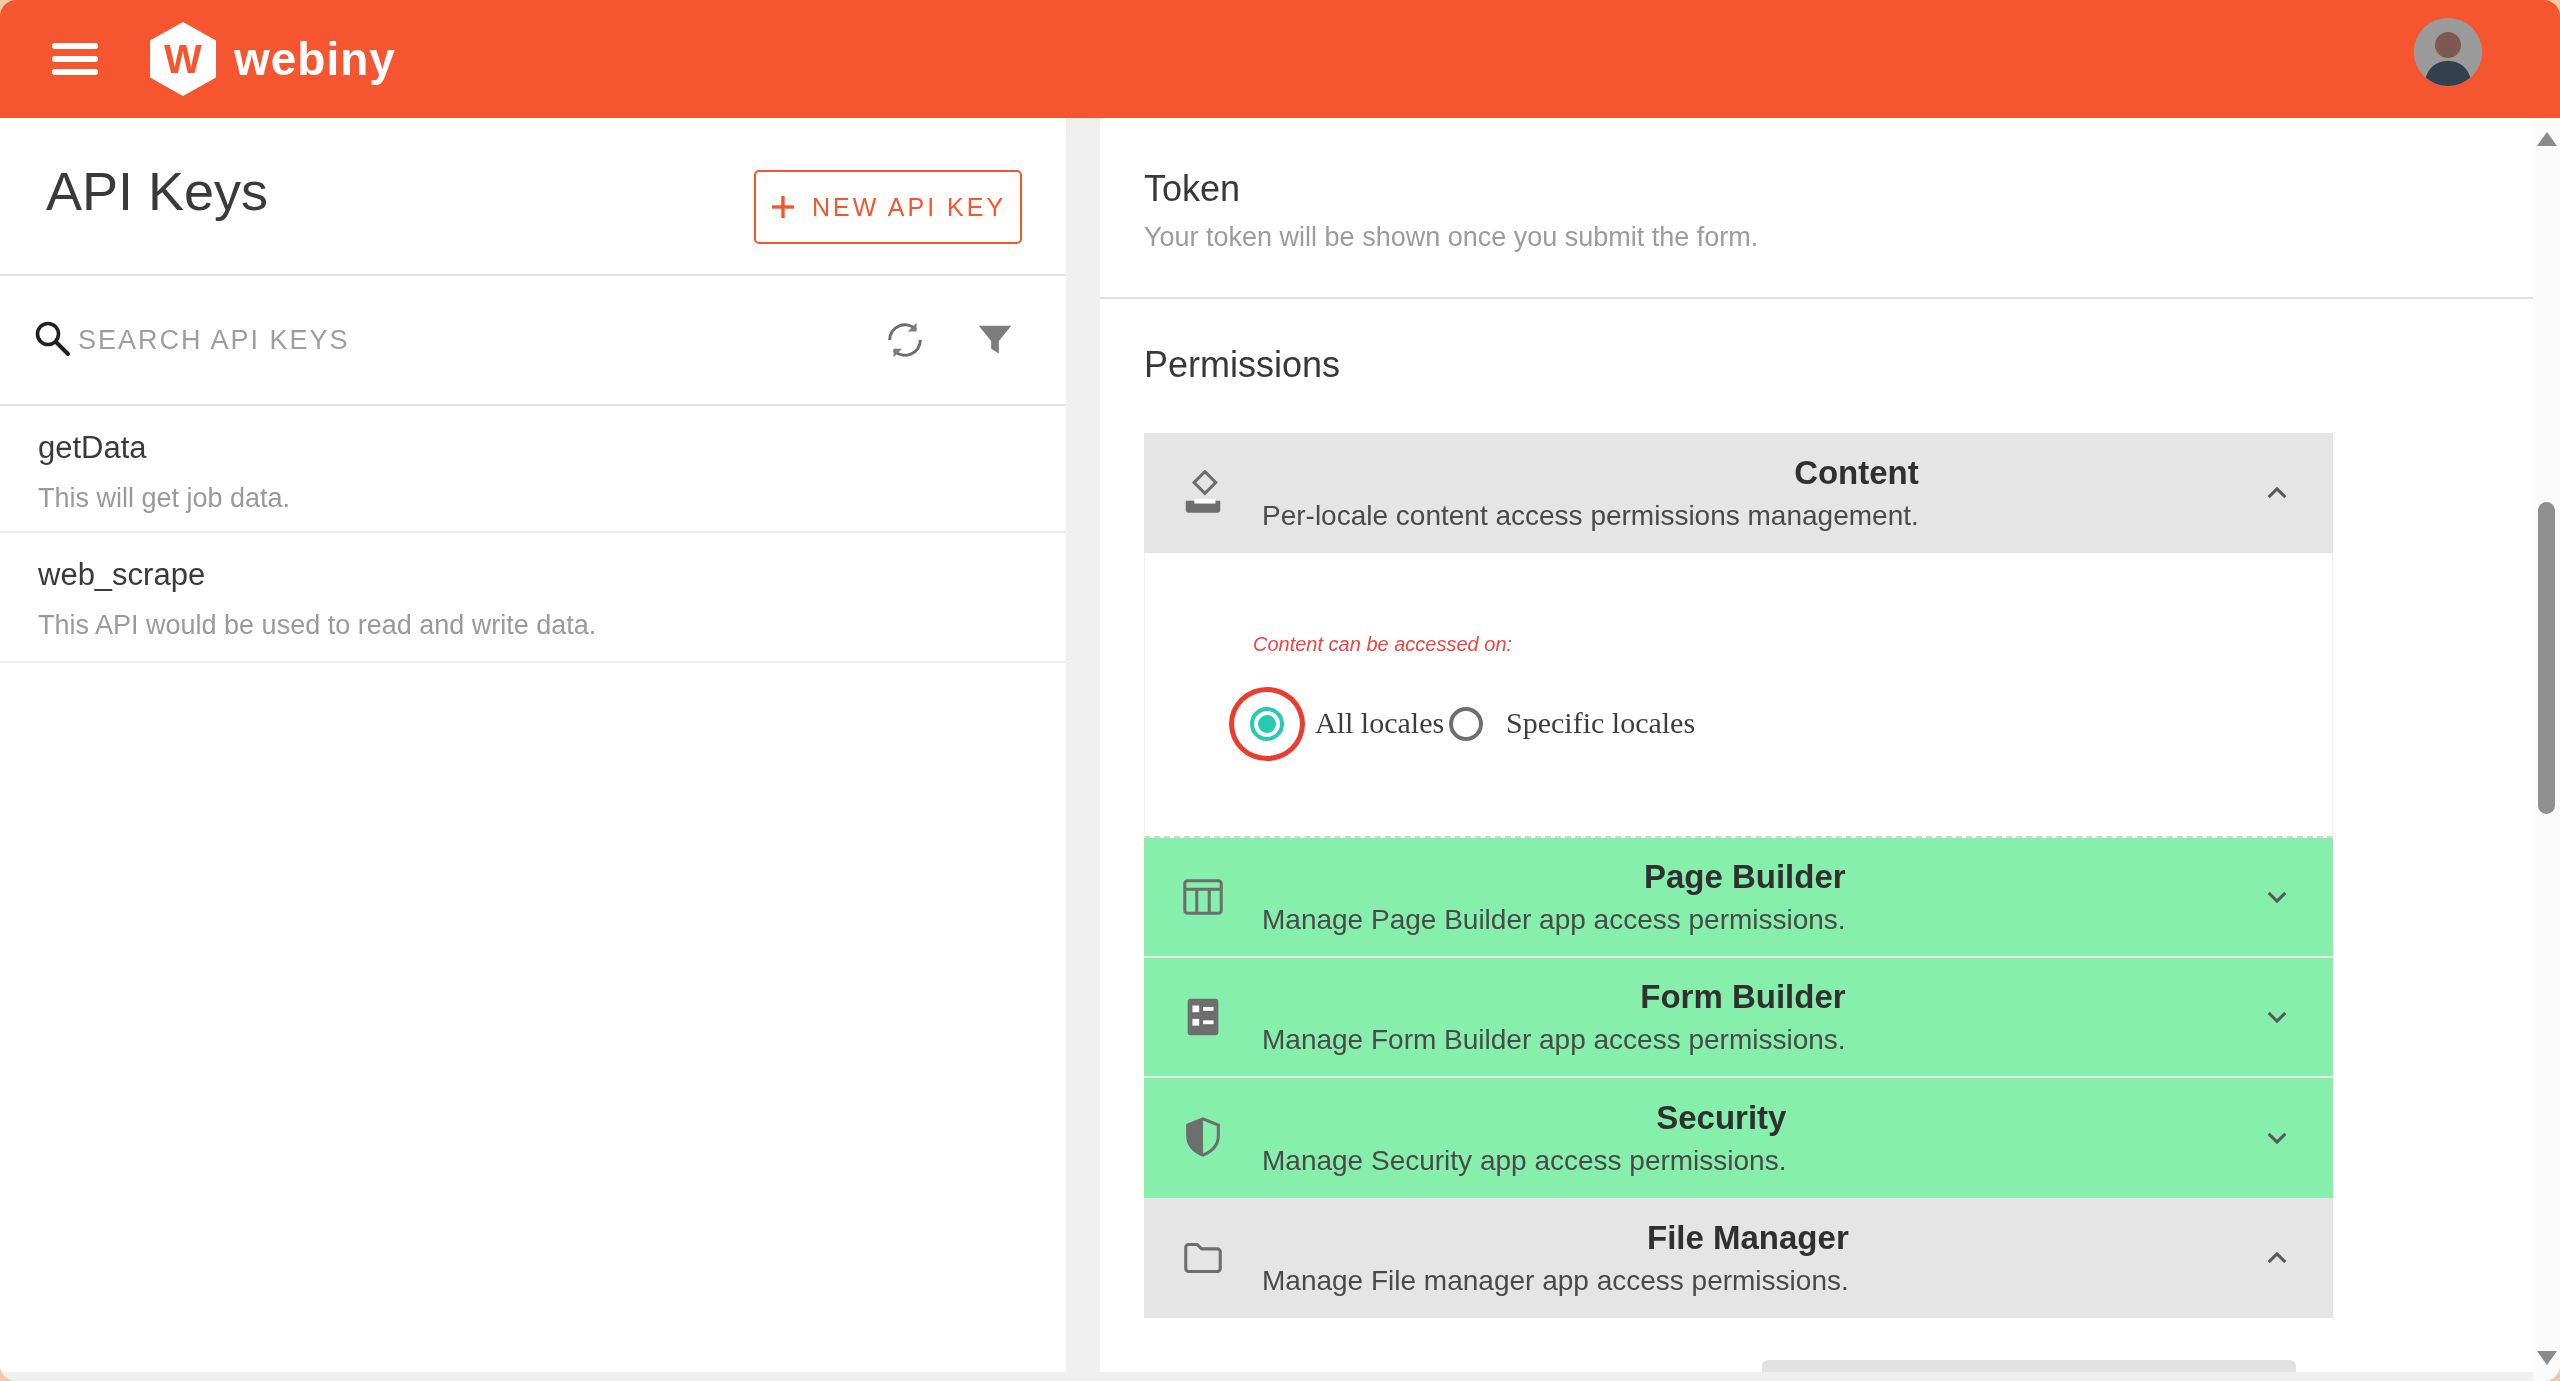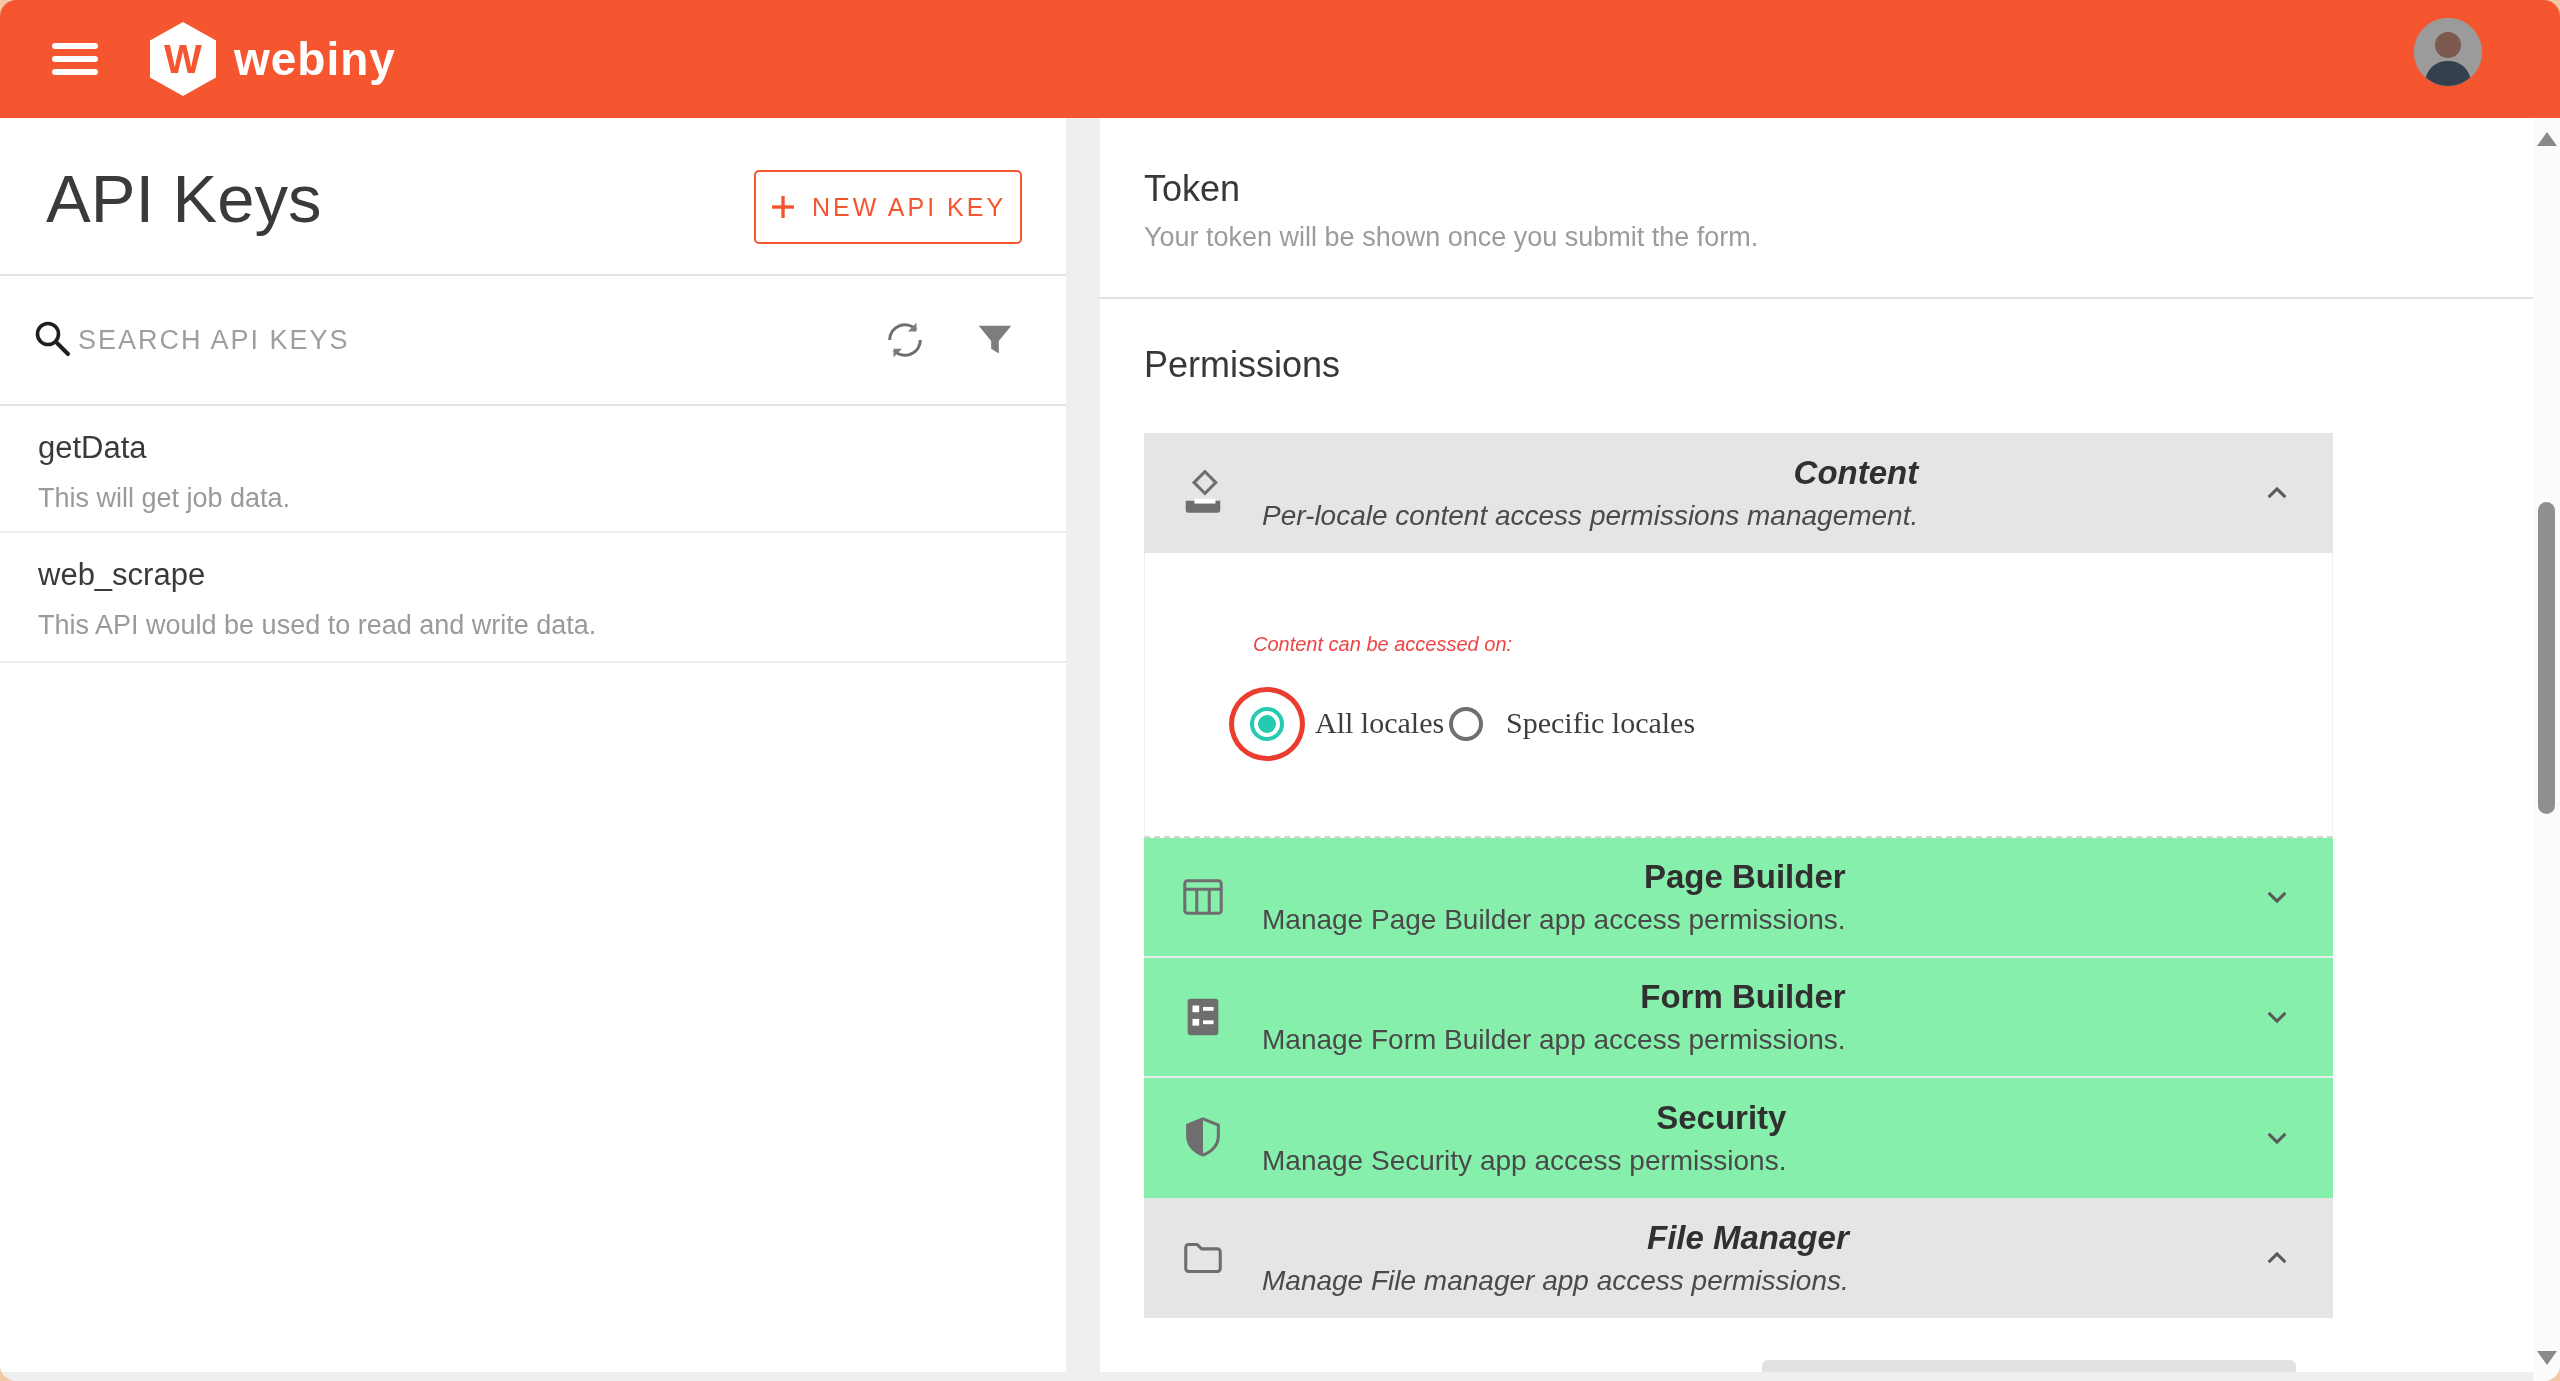--- a/index.html
+++ b/index.html
@@ -19,21 +19,21 @@
   .logo-text { color:#ffffff; font-size:46px; font-weight:700; margin-left:18px; letter-spacing:1px; }
   .avatar { position:absolute; right:78px; top:18px; width:68px; height:68px; border-radius:50%; background:#9b9b9b; overflow:hidden; cursor:pointer; }
   .avatar svg { display:block; }
 
   
   .left-panel  { position:absolute; left:0;    top:118px; width:1066px; bottom:9px; background:#ffffff; }
   .right-panel { position:absolute; left:1100px; top:118px; width:1445px; bottom:9px; background:#ffffff; overflow:hidden;text-align:right; }
 
   
   .lp-header { position:absolute; top:0; left:0; right:0; height:158px; border-bottom:2px solid #e3e3e3; }
-  .lp-title { position:absolute; left:46px; top:42px; font-size:67px; color:#3a3a3a; }
+  .lp-title { position:absolute; left:46px; top:42px; font-size:54px; color:#3a3a3a; }
   .new-key-btn { position:absolute; right:44px; top:52px; height:74px; width:268px; border:2px solid #f5562f; border-radius:5px;
                  background:#fff; color:#f5562f; font-size:25px; letter-spacing:3px; display:flex; align-items:center; justify-content:center; gap:16px; cursor:pointer;
                  font-family:inherit; }
   .search-row { position:absolute; top:158px; left:0; right:0; height:130px; border-bottom:2px solid #e3e3e3; display:flex; align-items:center; }
   .search-row .mag { margin-left:30px; }
   .search-input { flex:1; border:none; outline:none; font-size:27px; letter-spacing:2px; color:#5a5a5a; font-family:inherit; background:transparent; }
   .search-input::placeholder { color:#9e9e9e; opacity:1; }
   .sr-icon { width:46px; height:46px; margin-right:48px; cursor:pointer; flex:none; }
   .sr-icon.refresh { margin-right:44px; }
 
@@ -44,21 +44,21 @@
   .api-item .desc { font-size:27px; color:#9a9a9a; margin-top:17px; }
 
   
   .token-title { position:absolute; left:44px; top:50px; font-size:36px; color:#383838; }
   .token-hint  { position:absolute; left:44px; top:104px; font-size:27px; color:#9c9c9c; }
   .rp-divider  { position:absolute; left:0; right:0; top:179px; height:2px; background:#e0e0e0; }
   .permissions-title { position:absolute; left:44px; top:226px; font-size:36px; color:#383838; }
 
   .accordion { position:absolute; left:44px; top:315px; width:1189px; }
   .acc-row { height:120px; display:flex; align-items:center; background:#86efac; cursor:pointer; position:relative; }
-  .acc-row.gray { background:#e5e5e5;font-style:italic; }
+  .acc-row.gray { background:#e5e5e5; }
   .acc-row.divider { border-bottom:2px solid #e9e9e9; }
   .acc-icon { width:46px; height:46px; margin-left:36px; flex:none; }
   .acc-text { margin-left:36px; }
   .acc-title { font-size:33px; font-weight:700; color:#303030; }
   .acc-desc  { font-size:28px; color:#4a4a4a; margin-top:8px; }
   .acc-chevron { position:absolute; right:36px; width:40px; height:40px; }
 
   .acc-body { height:285px; background:#ffffff; position:relative;
               border-bottom:2px dashed #d4d4d4; border-left:1px dotted #e2e2e2; border-right:1px dotted #e2e2e2; }
   .cb-label { position:absolute; left:108px; top:80px; font-size:20px; color:#ef4444;font-style:italic; }

